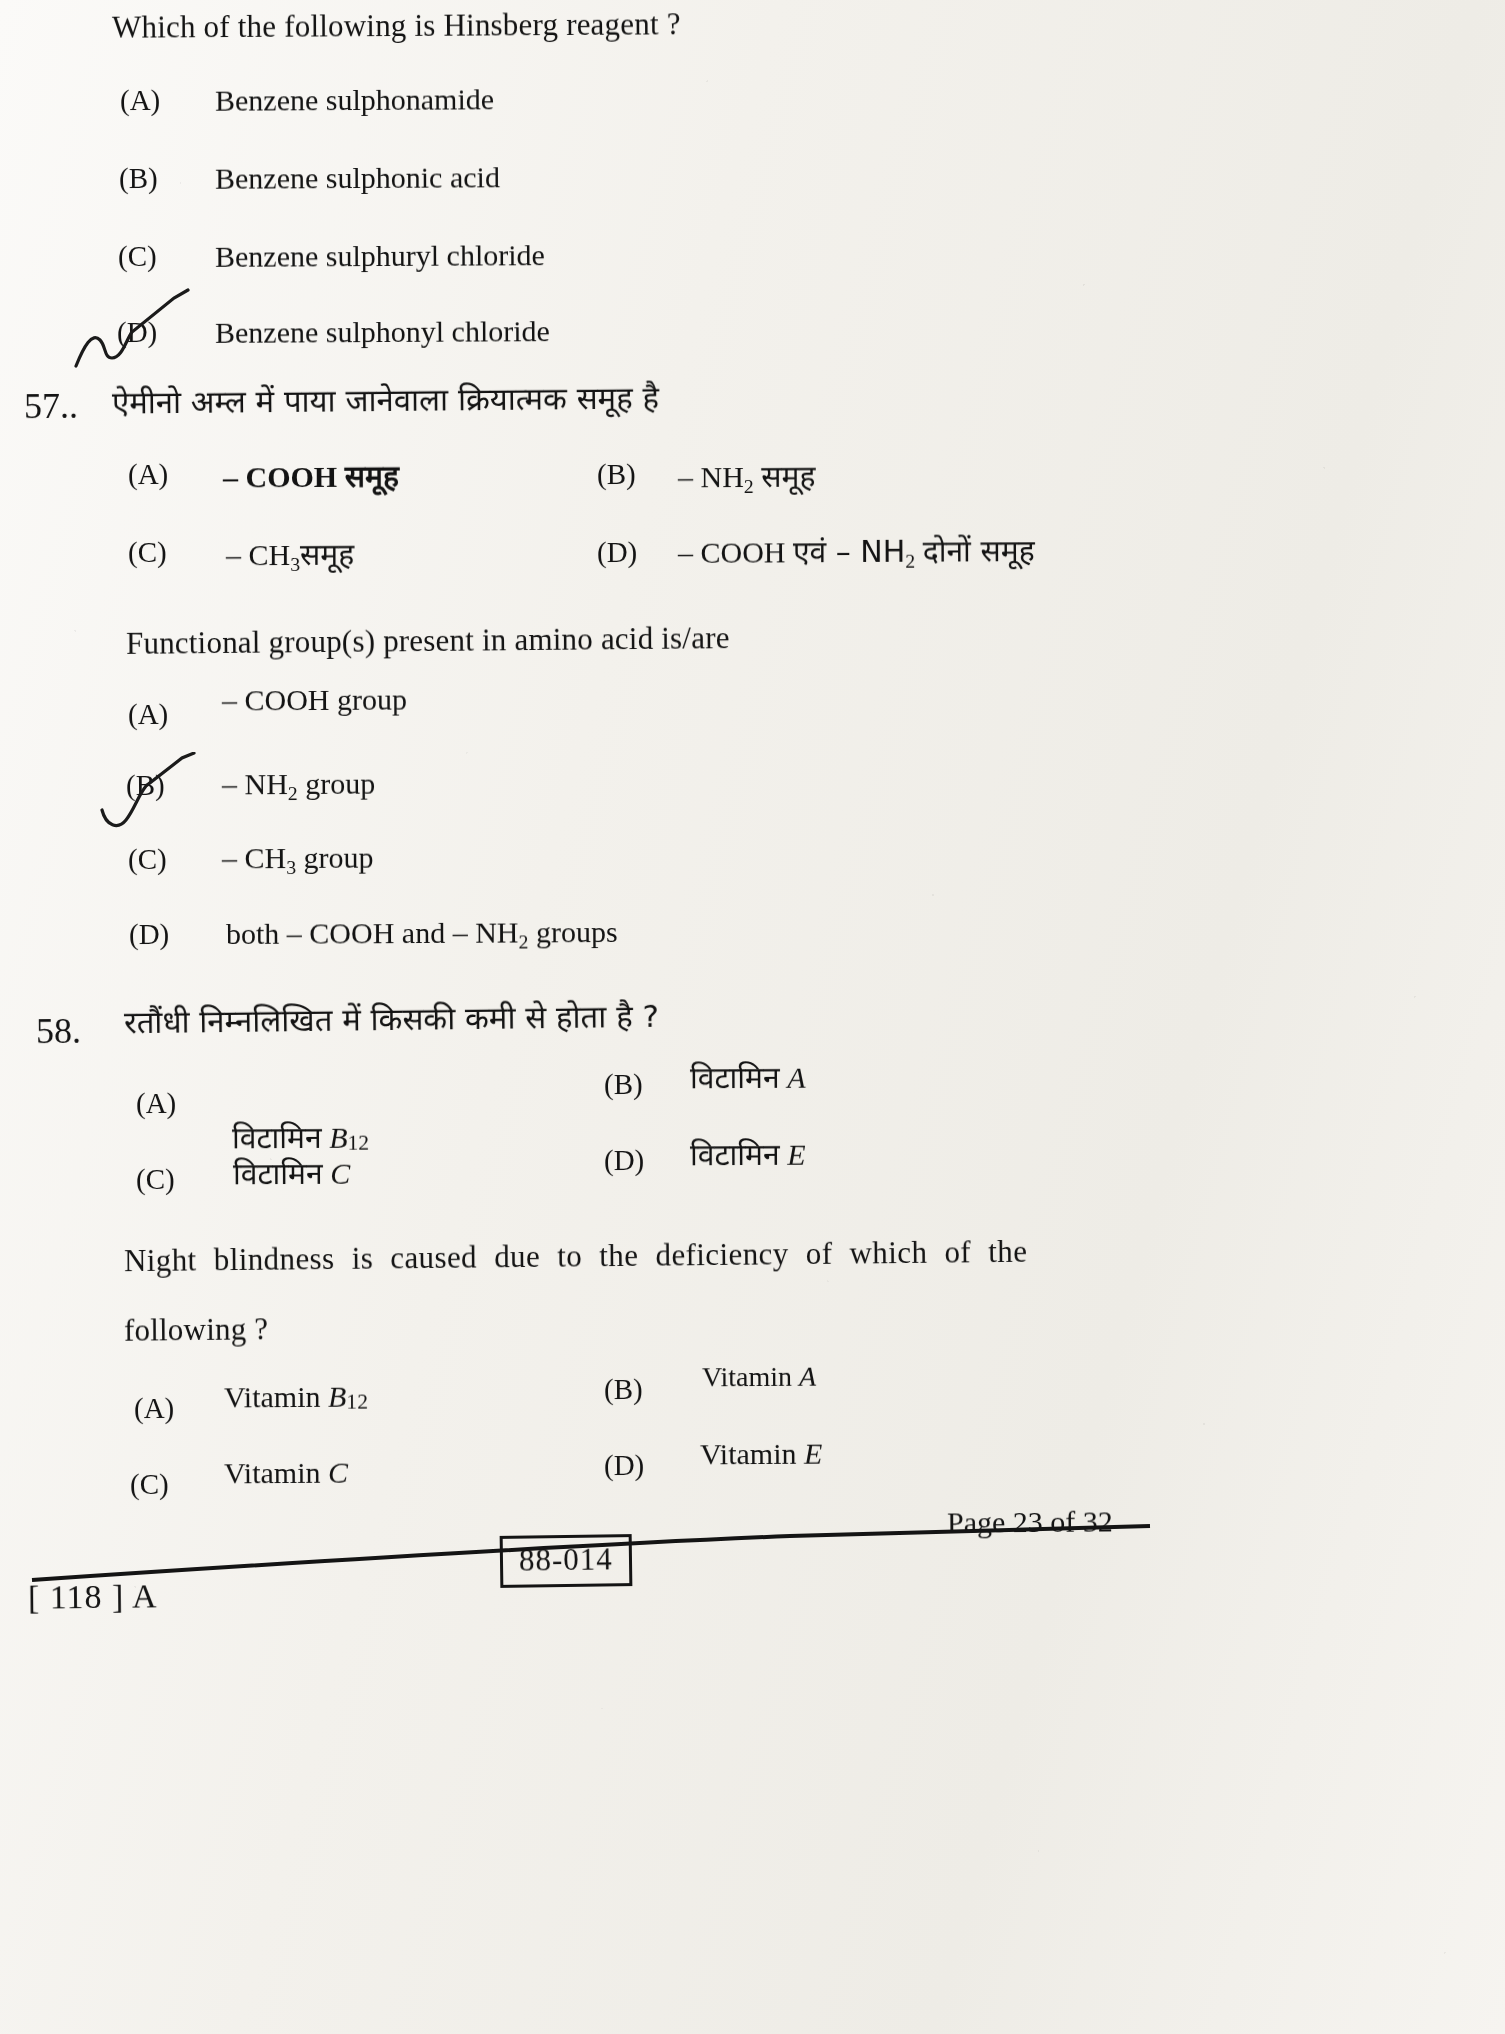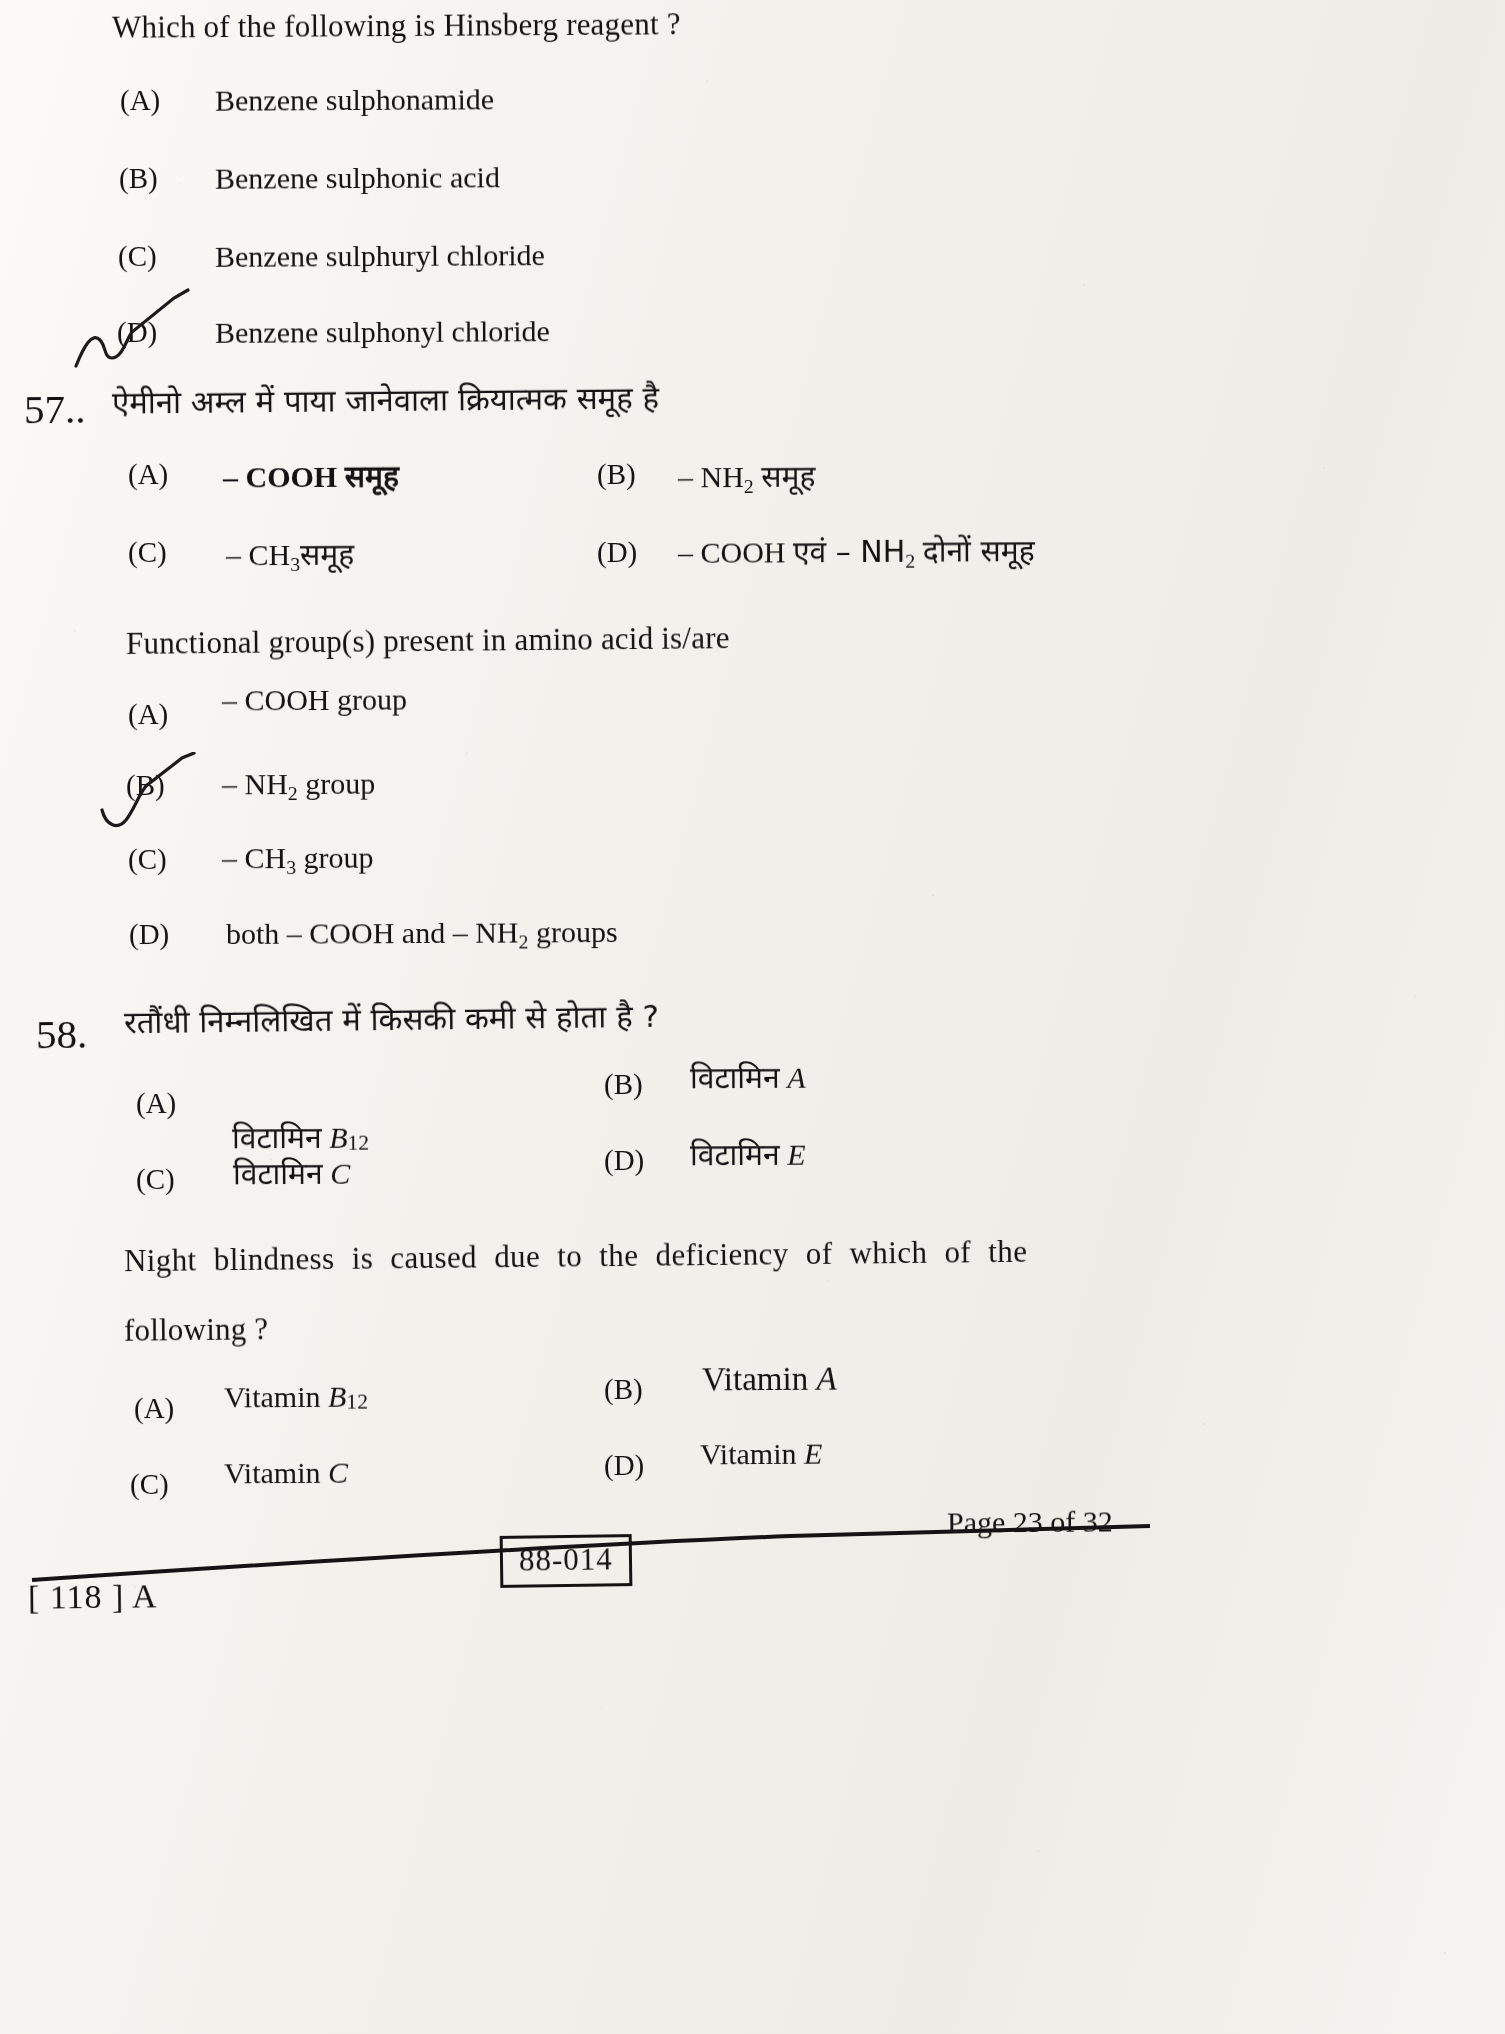--- a/index.html
+++ b/index.html
@@ -35,21 +35,21 @@
   }
   .sheet{position:absolute;inset:0;}
 
   
   .line{position:absolute;white-space:nowrap;}
   .qtext{font-size:31px;letter-spacing:.2px;}
   .opt-lbl{font-size:29px;}
   .opt-txt{font-size:30px;}
   .hin{font-family:"DejaVu Sans", sans-serif;font-size:30px;}
   .hinq{font-family:"DejaVu Sans", sans-serif;font-size:31px;}
-  .qnum{font-size:41px;}
+  .qnum{font-size:36px;}
   sub{font-size:.66em;vertical-align:-.32em;}
   .ital{font-style:italic;}
   .small{font-size:.72em;vertical-align:-.10em;}
 
   
   .hand{position:absolute;pointer-events:none;}
   .codebox{
     position:absolute;border:3px solid #141414;
     font-size:31px;letter-spacing:1px;
     padding:4px 16px 6px 16px;background:transparent;
@@ -169,21 +169,21 @@
   <div class="line qtext blur" style="left:124px;top:1238px;width:990px;transform:rotate(-0.6deg);letter-spacing:.4px;word-spacing:9px;">Night blindness is caused due to the deficiency of which of the</div>
   <div class="line qtext blur" style="left:124px;top:1312px;transform:rotate(-0.6deg);">following ?</div>
 
   <div class="line opt-lbl blur" style="left:134px;top:1392px;transform:rotate(-0.35deg);">(A)</div>
   <div class="line blur" style="left:224px;top:1380px;font-size:30px;transform:rotate(-0.35deg);">
     <span>Vitamin</span>
     <span class="ital">B</span><span class="small">12</span>
   </div>
 
   <div class="line opt-lbl blur" style="left:604px;top:1373px;transform:rotate(-0.35deg);">(B)</div>
-  <div class="line blur" style="left:702px;top:1361px;font-size:33px;transform:rotate(-0.35deg);">
+  <div class="line blur" style="left:702px;top:1361px;font-size:28px;transform:rotate(-0.35deg);">
     <span>Vitamin</span>
     <span class="ital">A</span>
   </div>
 
   <div class="line opt-lbl blur" style="left:130px;top:1468px;transform:rotate(-0.35deg);">(C)</div>
   <div class="line blur" style="left:224px;top:1456px;font-size:30px;transform:rotate(-0.35deg);">
     <span>Vitamin</span>
     <span class="ital">C</span>
   </div>
 

